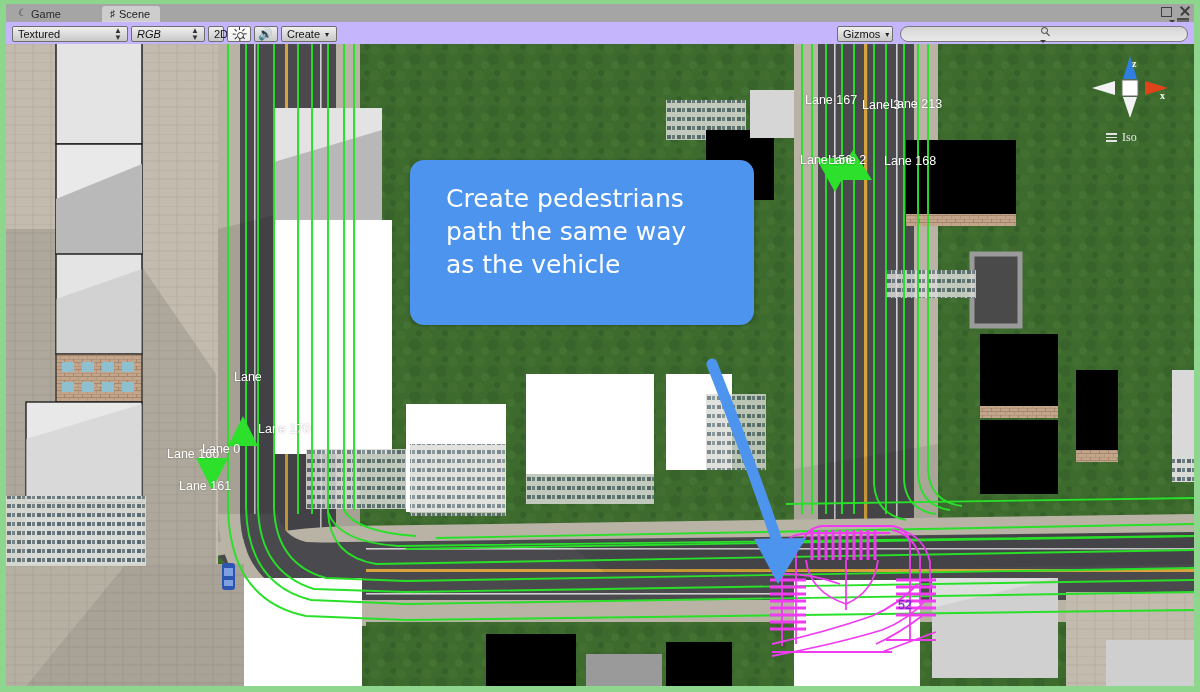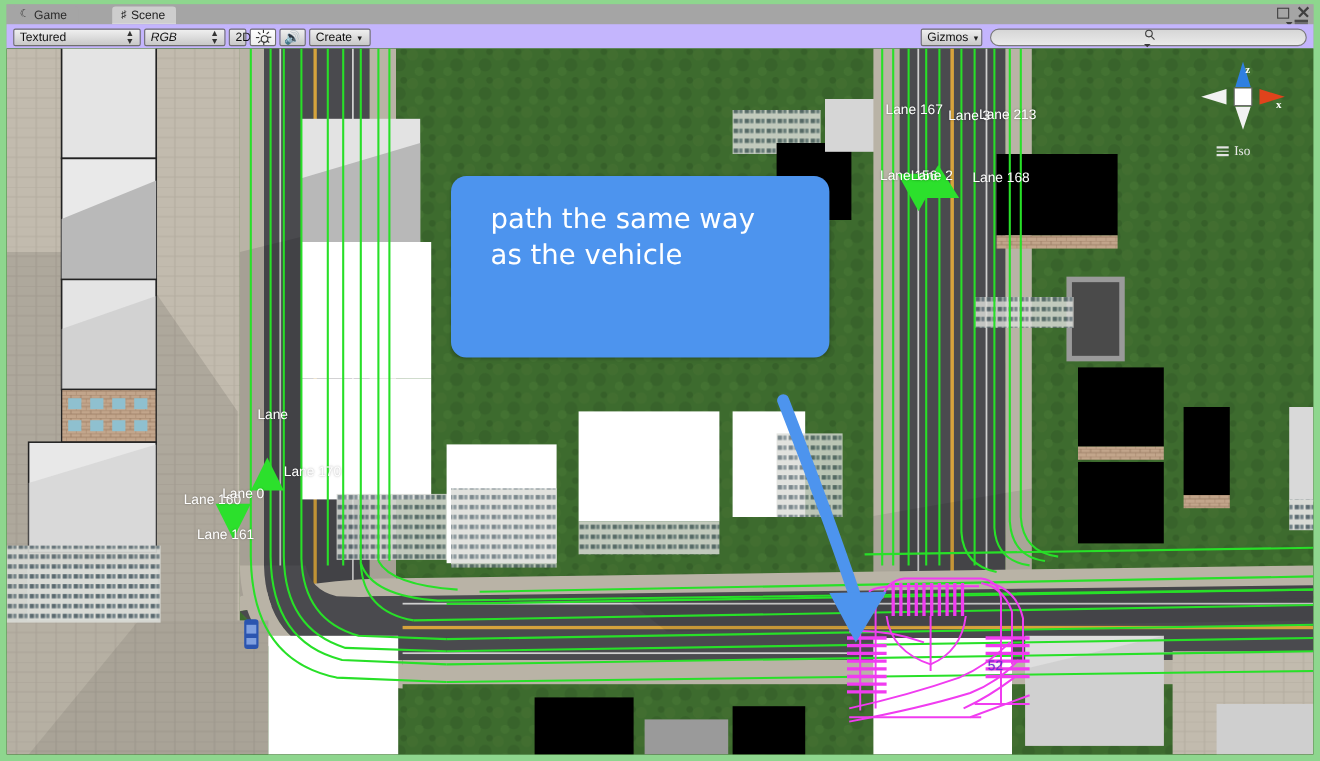--- a/index.html
+++ b/index.html
@@ -573,17 +573,18 @@
     <span class="lane-label" style="left:884px; top:154px">Lane 168</span>
     <span class="lane-label" style="left:234px; top:370px">Lane</span>
     <span class="lane-label" style="left:258px; top:422px">Lane 170</span>
     <span class="lane-label" style="left:167px; top:447px">Lane 160</span>
     <span class="lane-label" style="left:202px; top:442px">Lane 0</span>
     <span class="lane-label" style="left:179px; top:479px">Lane 161</span>
     <span class="lane-label" style="left:898px; top:598px; color:#6d28d9">52</span>
   </div>
 
   <div class="callout">
+    <div>Create pedestrians</div>
     <div>path the same way</div>
     <div>as the vehicle</div>
   </div>
 
 </div>
 
 </body></html>

